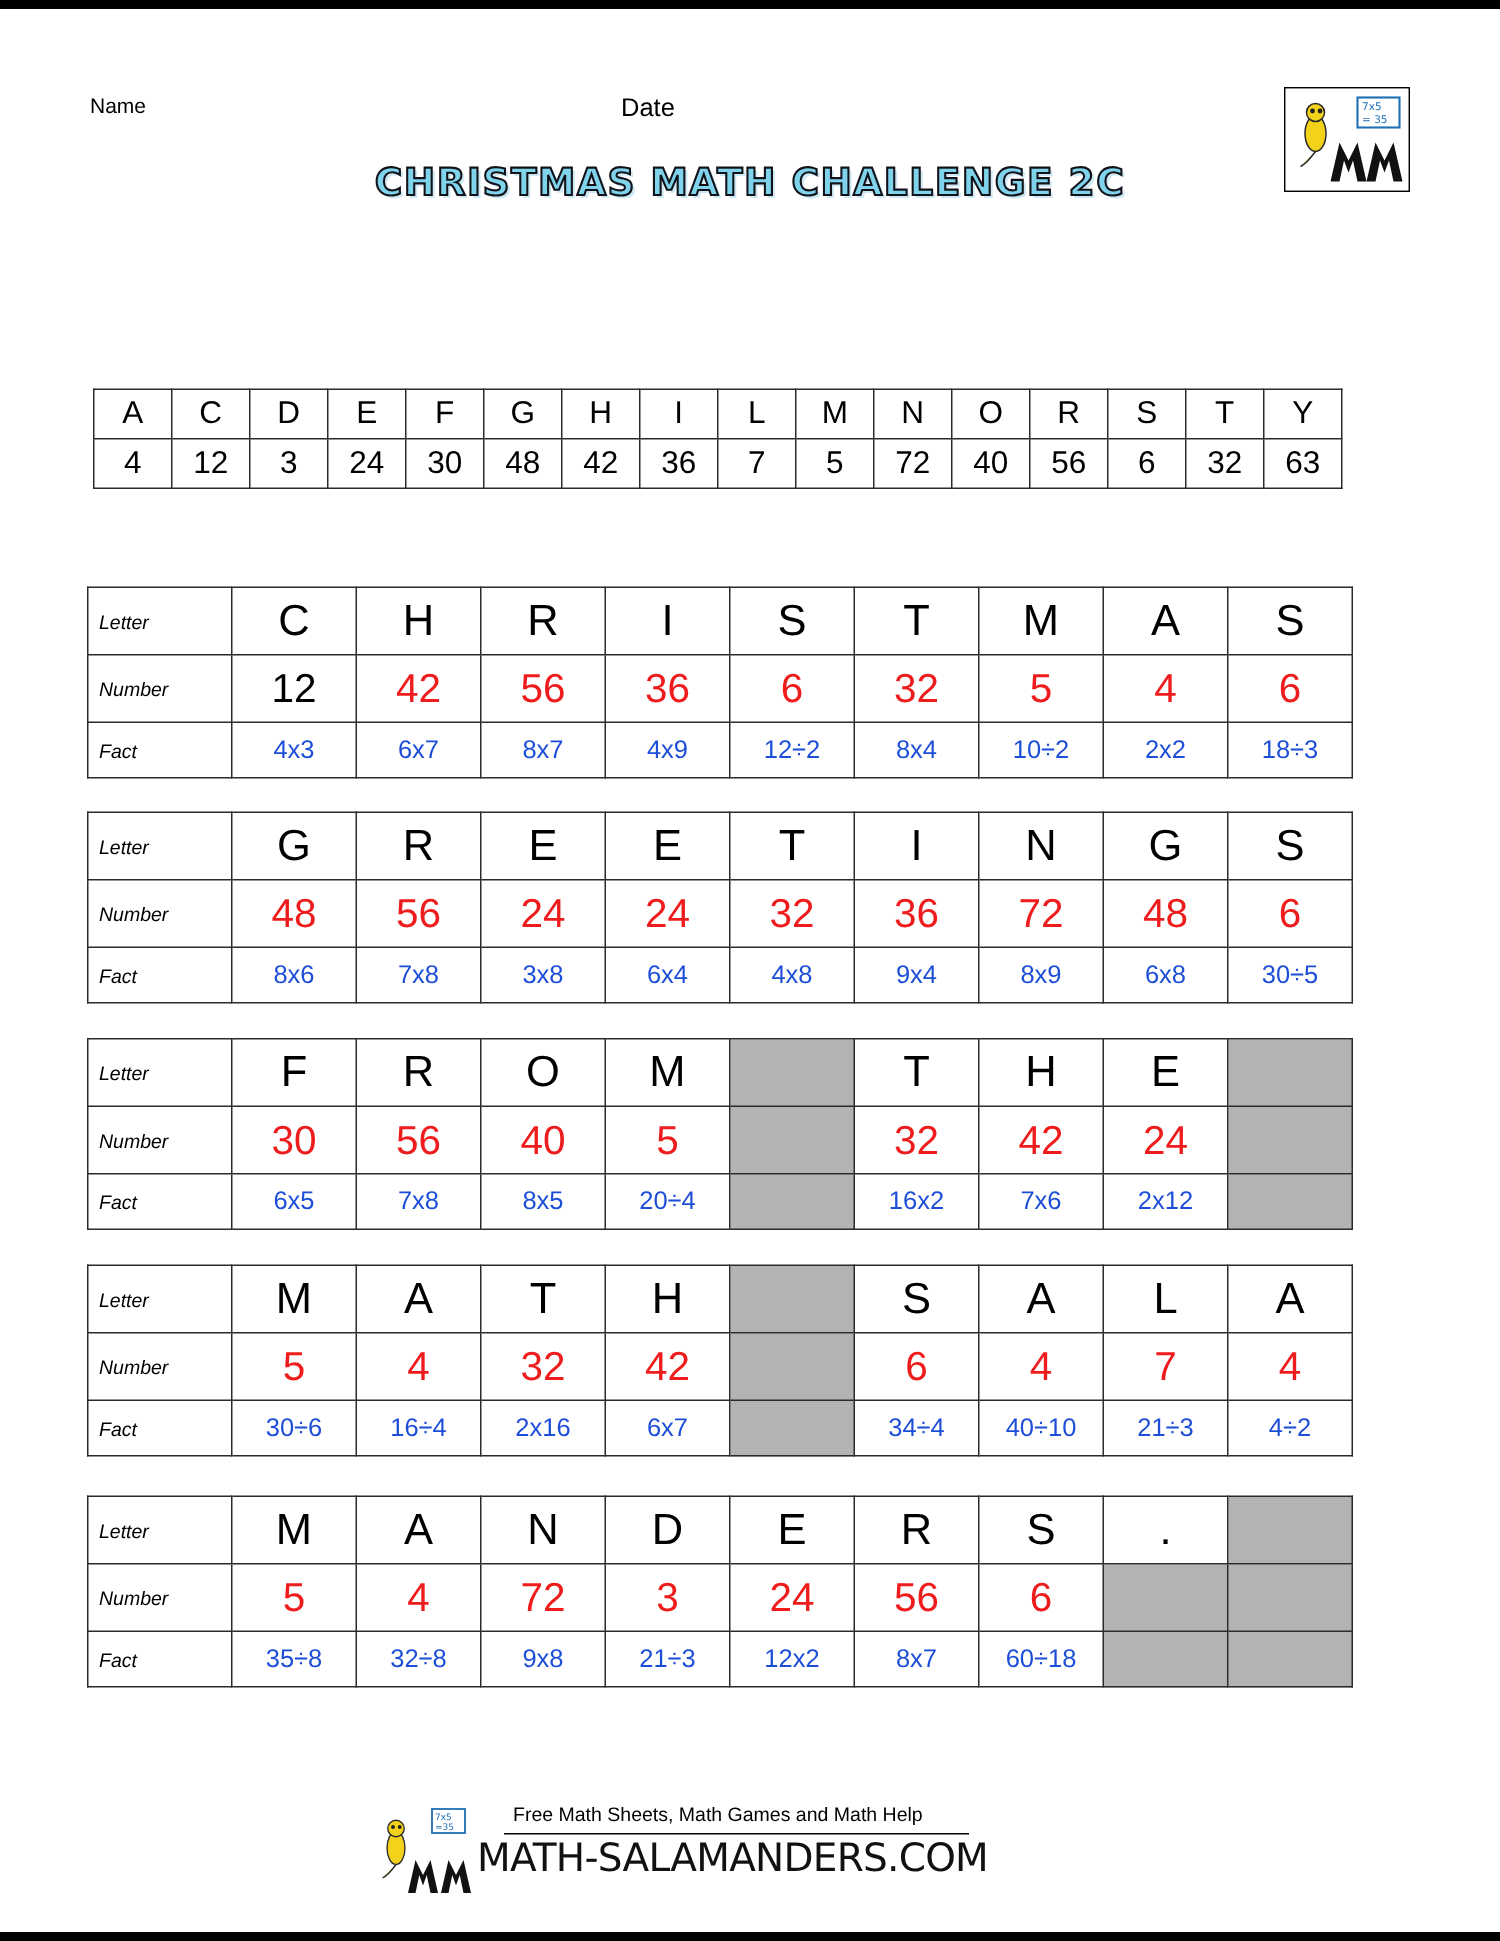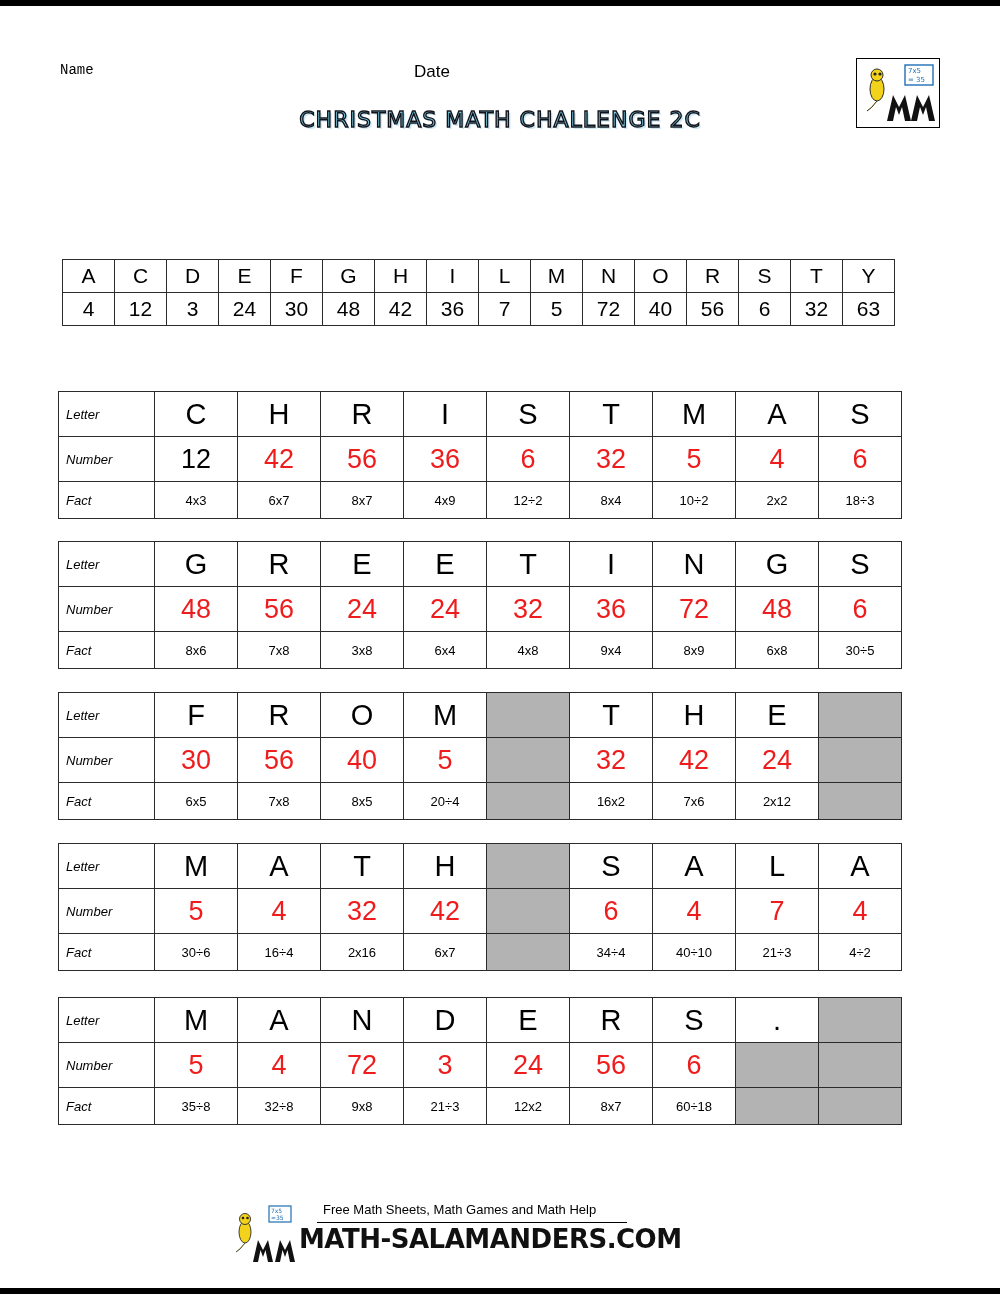--- a/index.html
+++ b/index.html
@@ -32,21 +32,20 @@
     left: 0;
     width: 1000px;
     height: 30px;
   }
   .hdr-name {
     position: absolute;
     left: 60px;
     top: 0;
     font-size: 14px;
     color: #000;
-    font-family: Liberation Mono, monospace;
   }
   .hdr-date {
     position: absolute;
     left: 414px;
     top: 0;
     font-size: 17px;
     color: #000;
   }
   .logo-box {
     position: absolute;
@@ -60,22 +59,22 @@
   }
   .title-wrap {
     position: absolute;
     top: 100px;
     left: 0;
     width: 1000px;
     text-align: center;
   }
   .title-line {
     font-family: "DejaVu Sans", sans-serif;
-    font-weight: normal;
-    font-size: 22px;
+    font-weight: bold;
+    font-size: 25px;
     letter-spacing: 1px;
     color: #7fd3ea;
     -webkit-text-stroke: 1.4px #11121a;
     text-shadow: 2px 2px 0 #cfe9f4;
     line-height: 1.28;
     white-space: nowrap;
   }
   
   .key-table {
     position: absolute;
@@ -126,31 +125,32 @@
     color: #000;
   }
   .row-number td.cell {
     height: 44px;
     font-size: 27px;
     color: #ee1c1c;
   }
   .row-number td.cell.black { color: #000; }
   .row-fact td.cell {
     height: 36px;
-    font-size: 13px;
-    color: #000000;
+    font-size: 17px;
+    color: #1d4ed8;
   }
   td.shaded { background: #b3b3b3; }
   
   .footer {
     position: absolute;
     left: 0;
     top: 1192px;
     width: 862px;
     text-align: center;
+    padding-left: 19px;
   }
   .footer-inner {
     display: inline-block;
     position: relative;
     width: 400px;
     height: 74px;
   }
   .footer-tagline {
     position: absolute;
     left: 92px;
@@ -165,21 +165,21 @@
     top: 24px;
     width: 310px;
     height: 1px;
     background: #000;
   }
   .footer-brand {
     position: absolute;
     left: 68px;
     top: 26px;
     font-family: "DejaVu Sans", sans-serif;
-    font-weight: bold;
+    font-weight: normal;
     font-size: 26px;
     letter-spacing: -0.5px;
     color: #111;
     white-space: nowrap;
   }
   .footer-logo {
     position: absolute;
     left: 0px;
     top: 6px;
     width: 72px;

